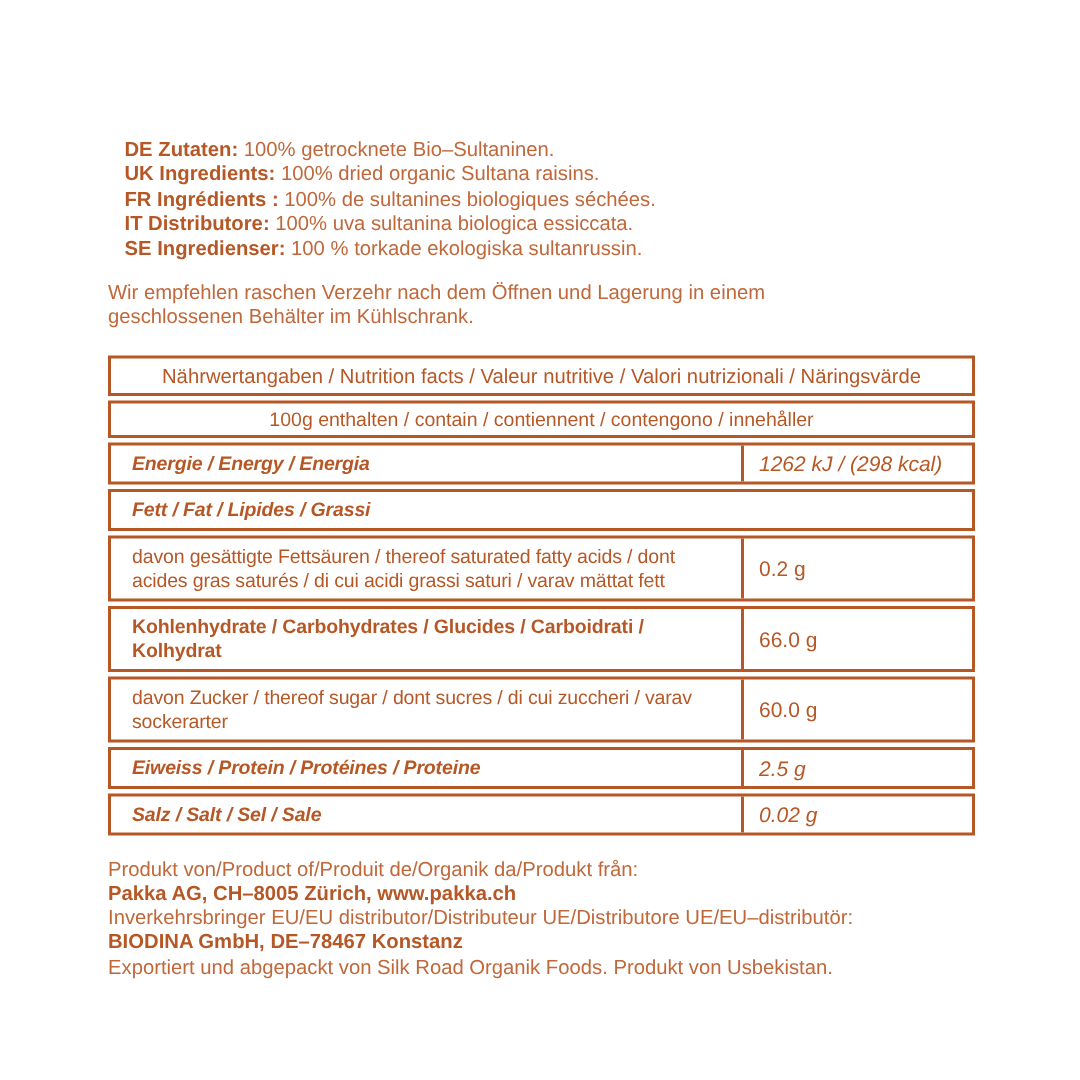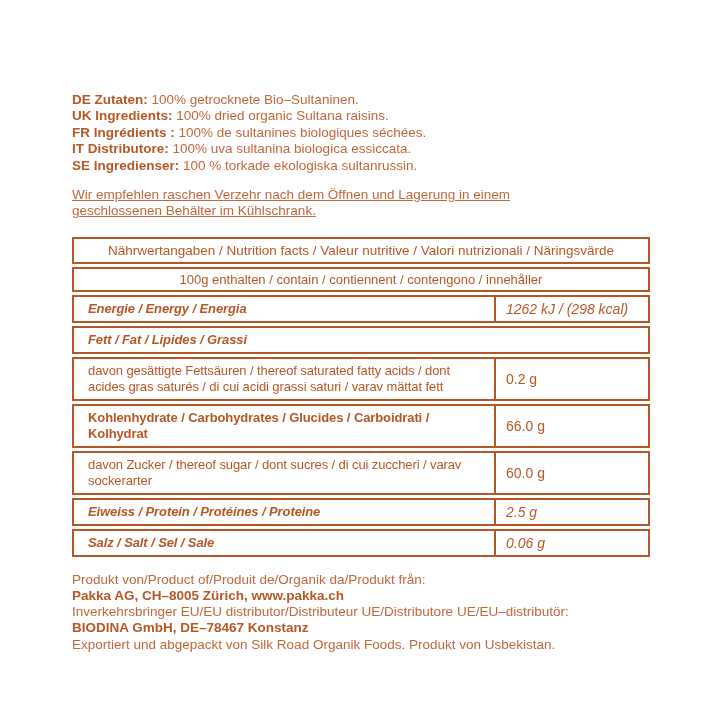--- a/index.html
+++ b/index.html
@@ -10,30 +10,29 @@
     box-sizing: border-box;
     padding: 92px 70px 0 72px;
     font-family: "Liberation Sans", "DejaVu Sans", sans-serif;
     color: var(--ink, #b65826);
     overflow: hidden;
   }
 
   
   .ingredients { line-height: 16.4px; font-size: 13.5px; }
   .ing-line { white-space: nowrap; }
-  .ing-line .prefix { font-weight: bold; margin-right: 0.28em; }
+  .ing-line .prefix { font-weight: bold; margin-right: 0.28em; margin-left: 11px; }
   .fit-x { display: inline-block; white-space: nowrap; transform-origin: left center; }
 
   
   .storage {
     margin-top: 13px;
     max-width: 502px;
     font-size: 13.5px;
     line-height: 16.4px;
-    text-decoration: underline;
   }
 
   
   .ntable { margin-top: 17px; width: 578px; }
   .trow {
     border: 2px solid var(--ink, #b65826);
     margin-top: 3px;
     display: flex;
     align-items: stretch;
     background: #ffffff;
@@ -148,21 +147,21 @@
     </div>
     <div class="trow boldrow single">
       <div class="lcell">Eiweiss / Protein / Protéines / Proteine</div>
       <div class="vcell">
           <span class="fit-x">2.5 g</span>
         </div>
     </div>
     <div class="trow boldrow single">
       <div class="lcell">Salz / Salt / Sel / Sale</div>
       <div class="vcell">
-          <span class="fit-x">0.06 g</span>
+          <span class="fit-x">0.02 g</span>
         </div>
     </div>
   </div>
 
   <div class="producer">
     <div class="pline regular-text"><span class="fit-x">Produkt von/Product of/Produit de/Organik da/Produkt från:</span></div>
     <div class="pline bold"><span class="fit-x">Pakka AG, CH–8005 Zürich, www.pakka.ch</span></div>
     <div class="pline regular-text"><span class="fit-x">Inverkehrsbringer EU/EU distributor/Distributeur UE/Distributore UE/EU–distributör:</span></div>
     <div class="pline bold"><span class="fit-x">BIODINA GmbH, DE–78467 Konstanz</span></div>
     <div class="pline regular-text"><span class="fit-x">Exportiert und abgepackt von Silk Road Organik Foods. Produkt von Usbekistan.</span></div>

